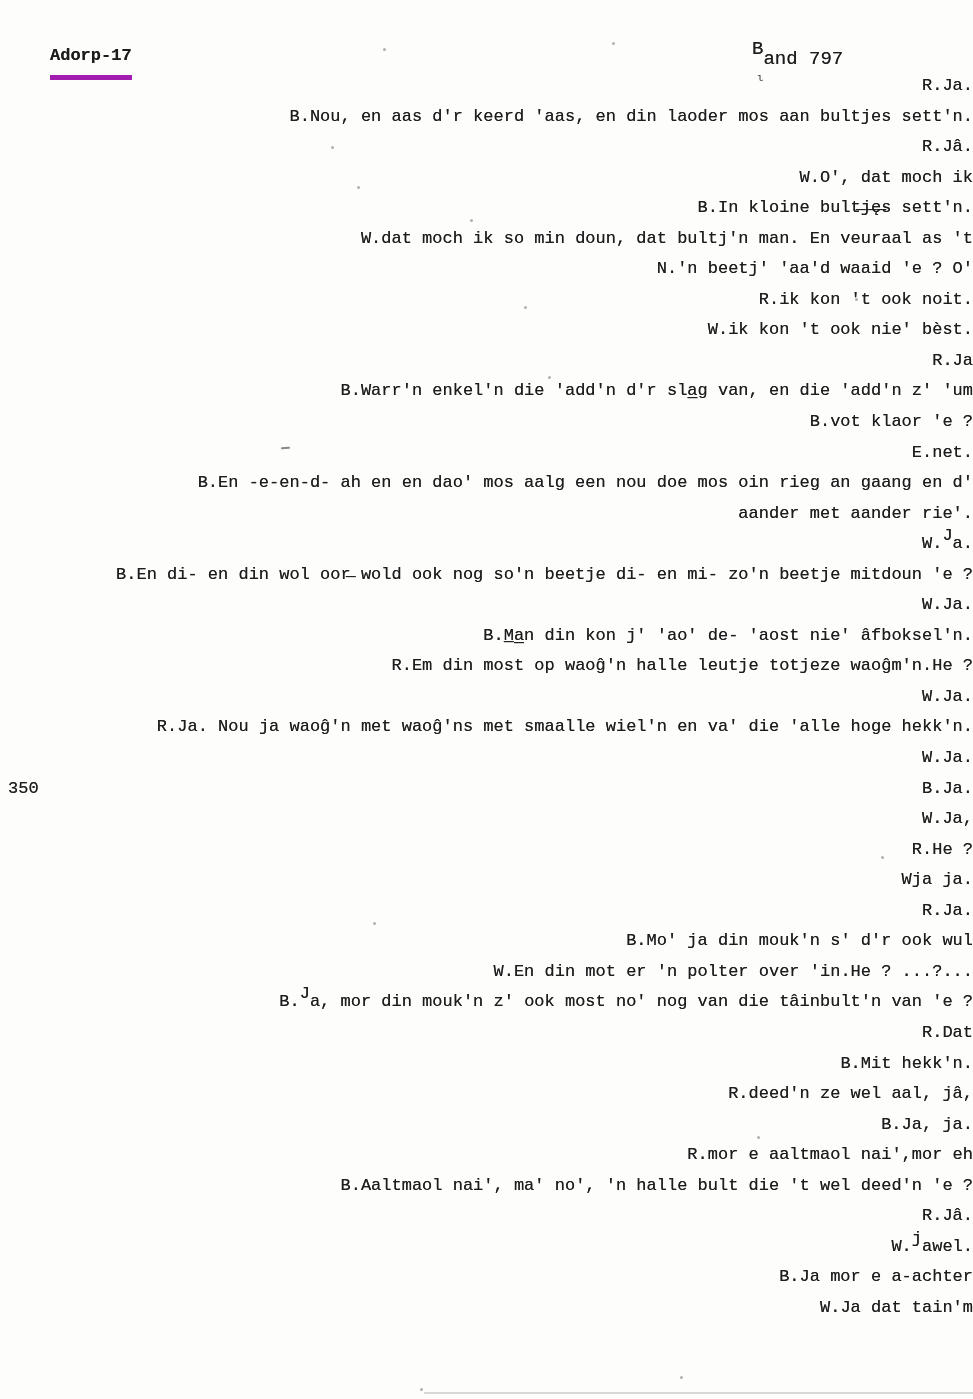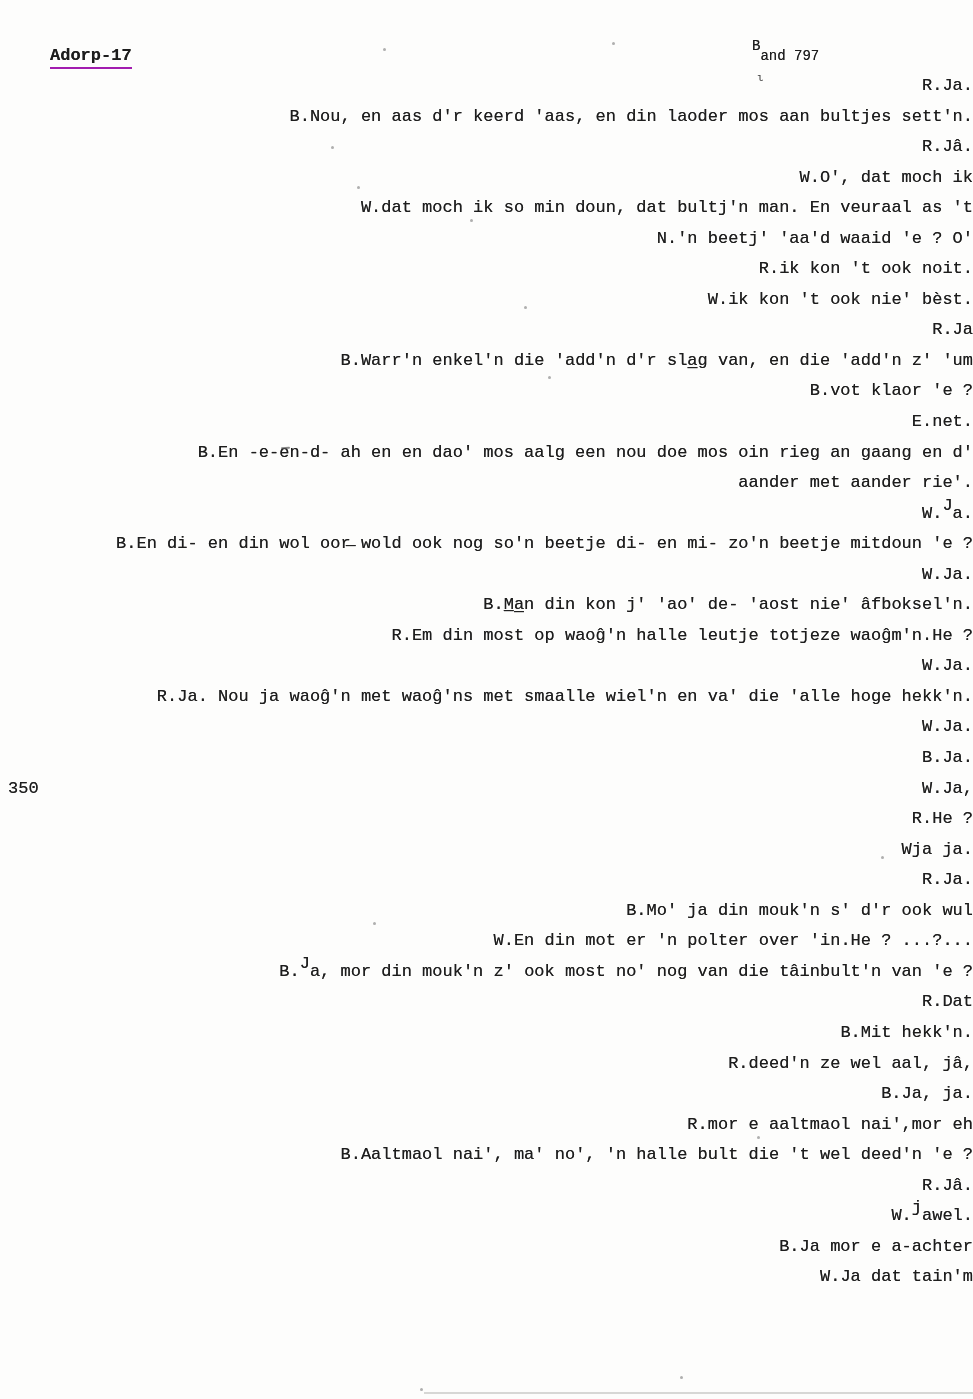--- a/index.html
+++ b/index.html
@@ -8,27 +8,27 @@
     width:973px;height:1399px;
     background:#fdfdfc;
     overflow:hidden;
     font-family:"Liberation Mono","DejaVu Sans Mono",monospace;
     color:#1d1d1d;
   }
   .ink{ text-shadow:0 0 .45px rgba(20,20,20,.75); }
   .title{
     position:absolute;left:50px;top:46px;
     font-size:17px;font-weight:bold;
-    border-bottom:2px solid #a21caf;
-    padding-bottom:2px;
+    border-bottom:5px solid #a21caf;
+    padding-bottom:10px;
     white-space:pre;
   }
   .band{
     position:absolute;left:752px;top:48px;
-    font-size:14px;white-space:pre;
+    font-size:19px;white-space:pre;
   }
   .band .sup{position:relative;top:-10px;}
   .band-stray{
     position:absolute;left:757px;top:72px;
     font-size:11px;color:#3a3a3a;
   }
   .margin-num{
     position:absolute;left:8px;top:779px;
     font-size:17px;
   }
@@ -71,20 +71,21 @@
 
   <div class="transcript ink">
   <div class="row"><span class="spk">R.</span><span class="txt"><span>Ja.</span></span></div>
 
   <div class="row"><span class="spk">B.</span><span class="txt"><span>Nou, en aas d'r keerd 'aas, en din laoder mos aan bultjes sett'n.</span></span></div>
 
   <div class="row"><span class="spk">R.</span><span class="txt"><span>Jâ.</span></span></div>
 
   <div class="row"><span class="spk">W.</span><span class="txt"><span>O', dat moch ik</span></span></div>
 
+  <div class="row"><span class="spk">B.</span><span class="txt"><span>In kloine bult̶j̶ę̶s sett'n.</span></span></div>
 
   <div class="row"><span class="spk">W.</span><span class="txt"><span>dat moch ik so min doun, dat bultj'n man. En veuraal as 't</span></span></div>
 
 
   <div class="row"><span class="spk">N.</span><span class="txt"><span>'n beetj' 'aa'd waaid 'e ? O'</span></span></div>
 
   <div class="row"><span class="spk">R.</span><span class="txt"><span>ik kon 't ook noit.</span></span></div>
 
 
   <div class="row"><span class="spk">W.</span><span class="txt"><span>ik kon 't ook nie' bèst.</span></span></div>

